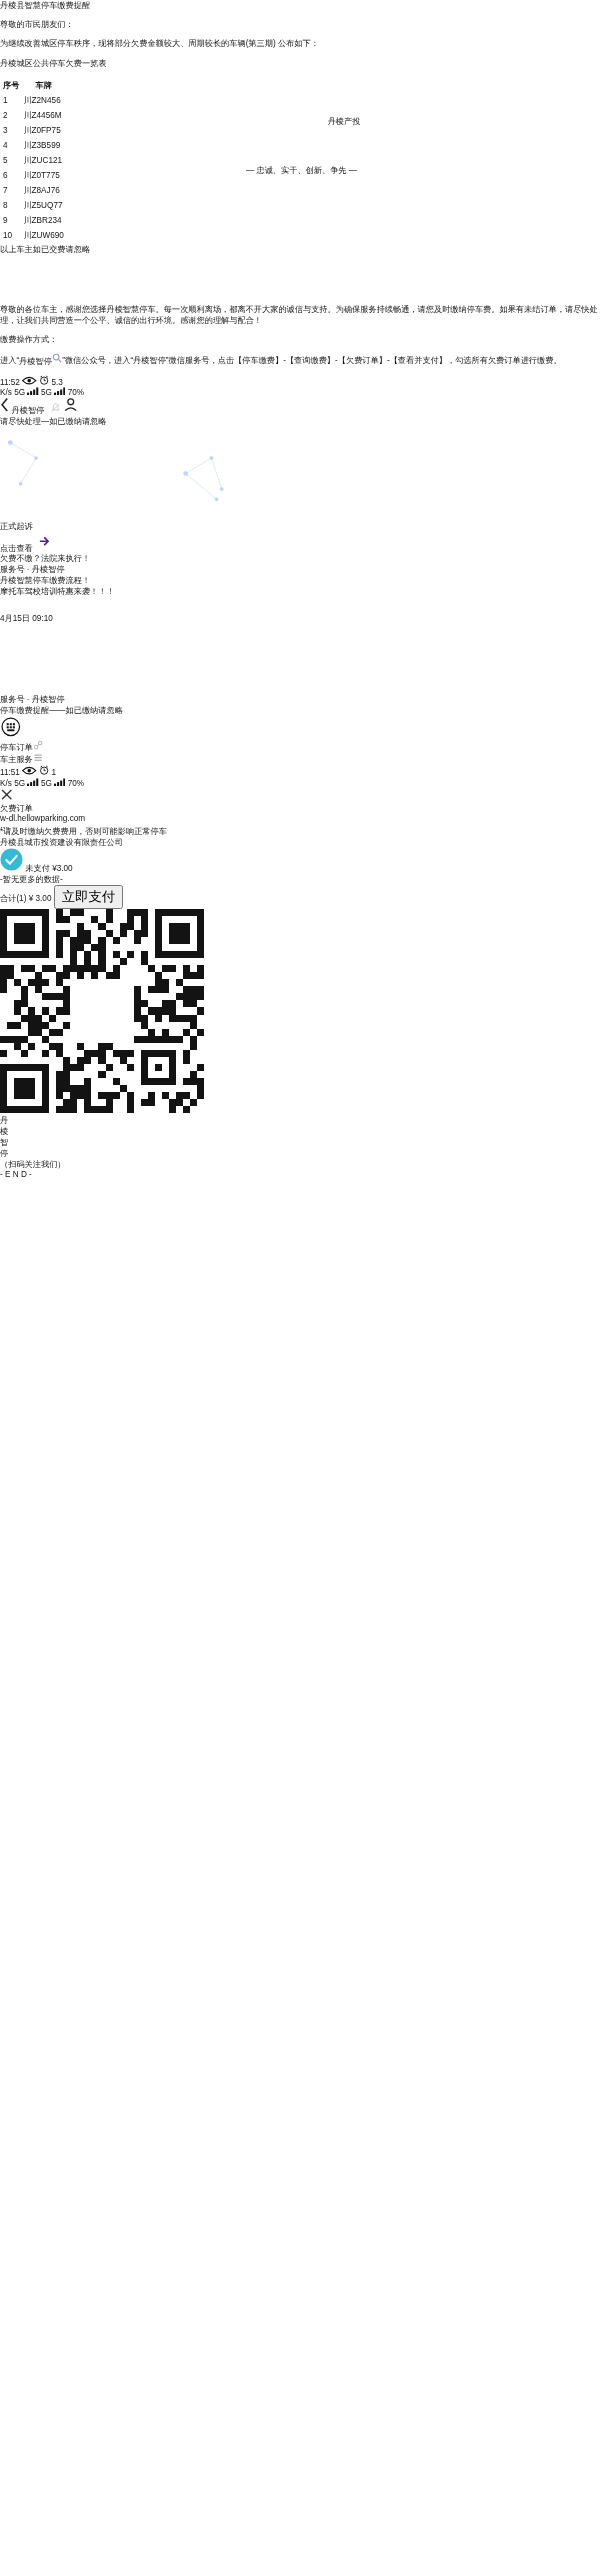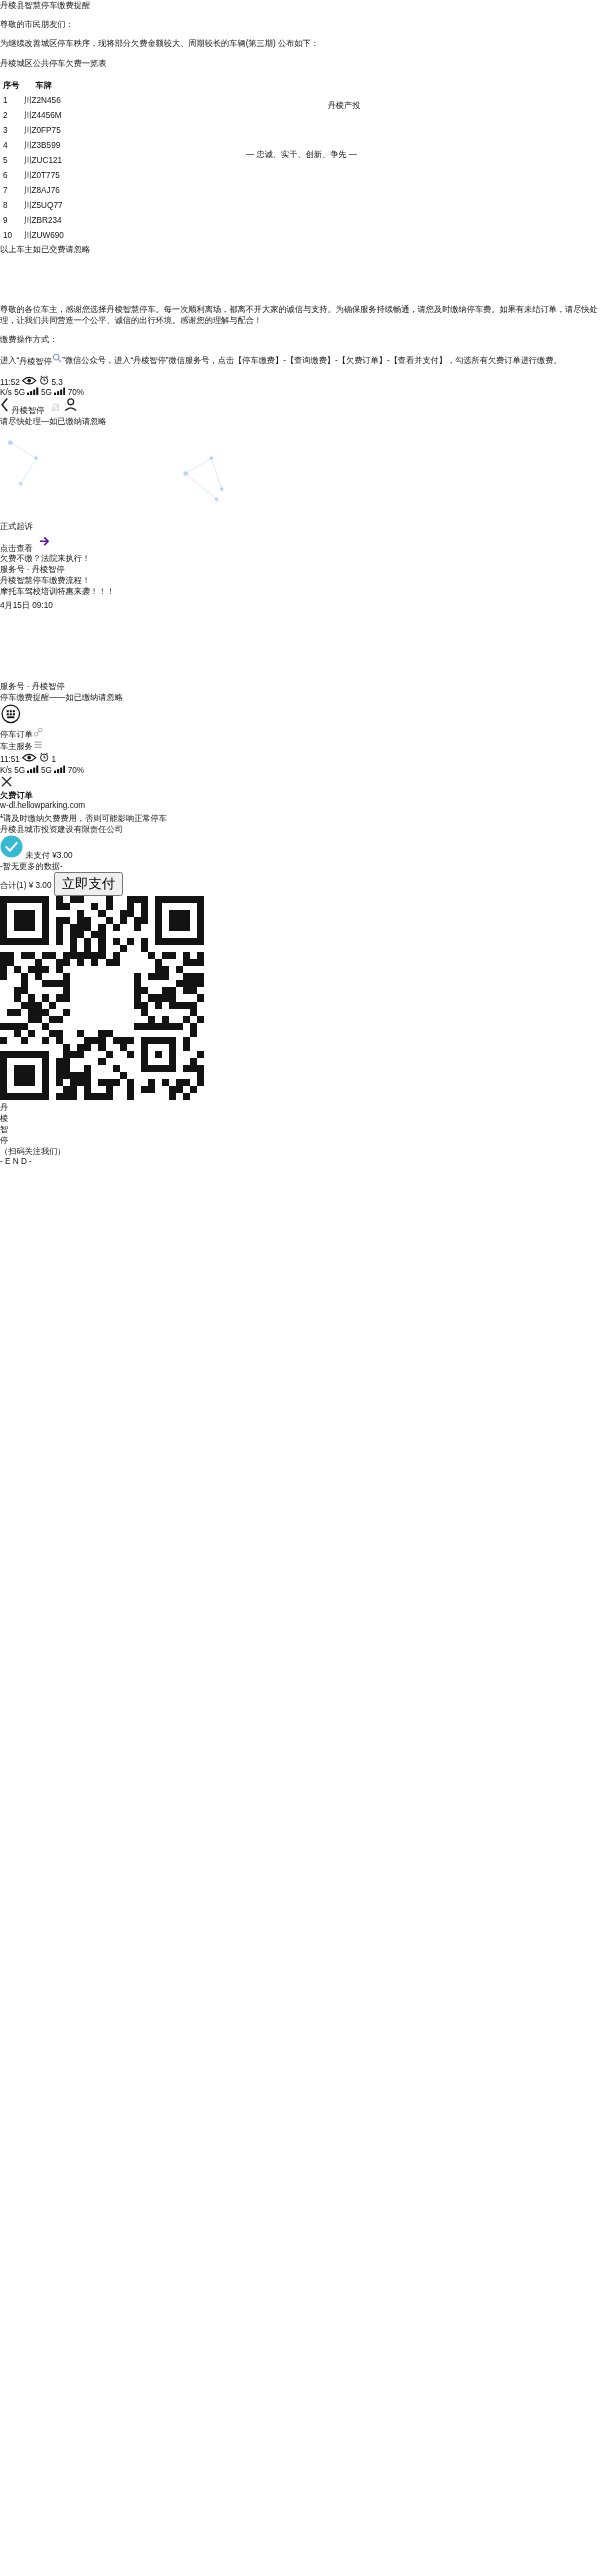--- a/index.html
+++ b/index.html
@@ -1,20 +1,20 @@
 <!DOCTYPE html>
 <html style="font-size:8.2px"><head>
 <meta charset="utf-8">
 <style>
   html,body{margin:0;padding:0;background:#fff;}
   #canvas{position:relative;width:603px;height:3059px;background:#ffffff;overflow:hidden;
           font-family:"Liberation Sans","DejaVu Sans",sans-serif;color:#151515;}
 
   
-  .header{position:absolute;top:61px;left:0;width:603px;text-align:center;}
+  .header{position:absolute;top:77px;left:0;width:603px;text-align:center;}
   .brand-row{display:flex;justify-content:center;align-items:center;gap:18.5px;height:88px;}
   .logo-mark{display:flex;gap:4.6px;filter:drop-shadow(2.1px 3.1px 2.1px rgba(0,0,0,.25));}
   .logo-col{display:flex;flex-direction:column;gap:3.1px;}
   .logo-bar{width:31px;border-radius:2.6px;background:linear-gradient(145deg,#c austin;}
   .logo-bar{background:linear-gradient(145deg,#c08a5e,#9a6a42);}
   .brand-text{font-family:"Liberation Serif","DejaVu Serif",serif;font-weight:700;font-size:64px;
               letter-spacing:4.1px;color:#ab7a50;text-shadow:1.5px 2.1px 1.5px rgba(0,0,0,.28);}
   .tagline{margin-top:27px;font-family:"Liberation Serif","DejaVu Serif",serif;font-weight:700;
            font-size:17.5px;letter-spacing:2.6px;color:#161616;}
 
@@ -343,21 +343,21 @@
             </div>
             <div class="promo-sub">欠费不缴？法院来执行！</div>
             <div class="watermark"><span class="wm-dot"></span><span>服务号 · 丹棱智停</span></div>
           </div>
 
           <div class="articles">
               <div class="article-row"><span class="article-title">丹棱智慧停车缴费流程！</span><div class="thumb notice-thumb"></div></div>
               <div class="article-row"><span class="article-title">摩托车驾校培训特惠来袭！！！</span><div class="thumb colorful-thumb"></div></div>
             </div>
 
-          <div class="chat-date" style="margin-top:3px">4月15日 09:10</div>
+          <div class="chat-date" style="margin-top:16px">4月15日 09:10</div>
 
           <div class="expose-card">
             <div class="expose">
               <span class="exp-line l"></span><span class="exp-line r"></span>
               <svg width="100%" height="68" viewBox="0 0 446 132">
                 <text x="50%" y="104" text-anchor="middle" font-size="92" font-weight="700" fill="none" stroke="#fff" stroke-width="3.5" letter-spacing="26">曝光</text>
               </svg>
               <span class="exp-bottom"></span>
               <div class="watermark"><span class="wm-dot"></span><span>服务号 · 丹棱智停</span></div>
             </div>
@@ -419,21 +419,21 @@
             <span class="battery"><span class="fill"></span></span>
             <span class="sb-pct">70%</span>
           </span>
         </div>
         <div class="navbar" style="height:38px">
           <span><svg width="13.4" height="13.4" viewBox="0 0 26 26">
                 <line x1="4" y1="4" x2="22" y2="22" stroke="#333" stroke-width="2.6"></line>
                 <line x1="22" y1="4" x2="4" y2="22" stroke="#333" stroke-width="2.6"></line>
               </svg></span>
           <span class="nav-title-wrap">
-            <div class="nav-title" style="font-weight:700">欠费订单</div>
+            <div class="nav-title" style="font-weight:400">欠费订单</div>
             <div class="nav-url">w-dl.hellowparking.com</div>
           </span>
           <span class="nav-right nav-more">···</span>
         </div>
         <div class="rp-body">
           <div class="warning">*请及时缴纳欠费费用，否则可能影响正常停车</div>
           <div class="company-bar">丹棱县城市投资建设有限责任公司</div>
           <div class="order-card">
             <span class="order-check"><svg width="23" height="23" viewBox="0 0 44 44">
                   <circle cx="22" cy="22" r="21" fill="#36b9d2"></circle>

